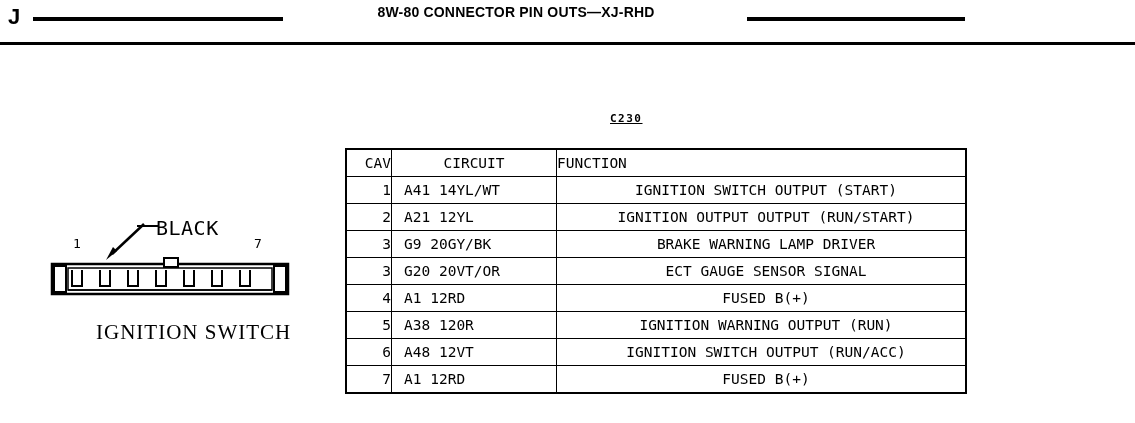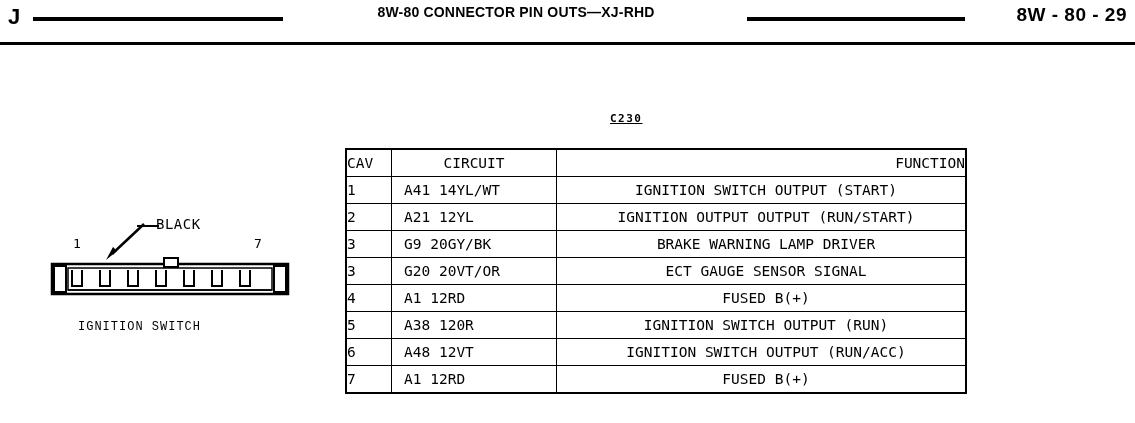--- a/index.html
+++ b/index.html
@@ -92,21 +92,21 @@
     font-size: 13px;
   }
   .pin-num-left  { left: 33px;  top: 26px; }
   .pin-num-right { left: 214px; top: 26px; }
 
   .black-label {
     position: absolute;
     left: 116px;
     top: 6px;
     font-family: "DejaVu Sans Mono", monospace;
-    font-size: 14px;
+    font-size: 20px;
     letter-spacing: 0.5px;
     white-space: nowrap;
     text-align: right;
   }
   .lead-line {
     position: absolute;
     left: 97px;
     top: 15px;
     width: 22px;
     height: 2px;
@@ -119,24 +119,24 @@
   }
 
   .conn-svg {
     position: absolute;
     left: 10px;
     top: 45px;
   }
 
   .switch-caption {
     position: absolute;
-    left: 38px;
+    left: 56px;
     top: 110px;
-    font-family: Liberation Mono, monospace;
-    font-size: 12px;
+    font-family: Liberation Serif, serif;
+    font-size: 21px;
     letter-spacing: 1px;
     white-space: nowrap;
   }
 
   
   .table-title {
     position: absolute;
     left: 610px;
     top: 112px;
     font-family: "DejaVu Sans Mono", monospace;
@@ -161,51 +161,50 @@
     padding: 0;
     height: 26px;
     line-height: 26px;
     white-space: nowrap;
   }
   table.pinout {
     border: 2px solid #000000;
   }
   .col-cav {
     width: 44px;
-    text-align: left;
+    text-align: right;
     margin-top: 36px;
   }
   .col-circuit {
     width: 152px;
     padding-left: 12px !important;
     text-align: left;
   }
   .col-circuit-head {
     text-align: center;
     padding-left: 0 !important;
   }
   .col-function {
     width: 398px;
     padding-left: 10px !important;
     text-align: center;
   }
   .col-function-head {
-    text-align: right;
+    text-align: left;
     padding-left: 0 !important;
   }
 </style>
 </head>
 <body>
 
 <div class="header">
   <div class="header-letter">J</div>
   <div class="rule rule-left"></div>
   <div class="header-title">8W-80 CONNECTOR PIN OUTS—XJ-RHD</div>
   <div class="rule rule-right"></div>
-  <div class="header-page">8W - 80 - 29</div>
   <div class="header-underline"></div>
 </div>
 
 <div class="connector-block">
 
   <div class="pin-num pin-num-left">1</div>
   <div class="pin-num pin-num-right">7</div>
 
   <svg class="arrow-svg" width="48" height="42" viewBox="0 0 48 42">
     <line x1="44" y1="4" x2="12" y2="34" stroke="#000" stroke-width="2.5"></line>
@@ -274,21 +273,21 @@
       <td class="col-function">ECT GAUGE SENSOR SIGNAL</td>
     </tr>
     <tr>
       <td class="col-cav">4</td>
       <td class="col-circuit">A1 12RD</td>
       <td class="col-function">FUSED B(+)</td>
     </tr>
     <tr>
       <td class="col-cav">5</td>
       <td class="col-circuit">A38 120R</td>
-      <td class="col-function">IGNITION SWITCH OUTPUT (RUN)</td>
+      <td class="col-function">IGNITION WARNING OUTPUT (RUN)</td>
     </tr>
     <tr>
       <td class="col-cav">6</td>
       <td class="col-circuit">A48 12VT</td>
       <td class="col-function">IGNITION SWITCH OUTPUT (RUN/ACC)</td>
     </tr>
     <tr>
       <td class="col-cav">7</td>
       <td class="col-circuit">A1 12RD</td>
       <td class="col-function">FUSED B(+)</td>

